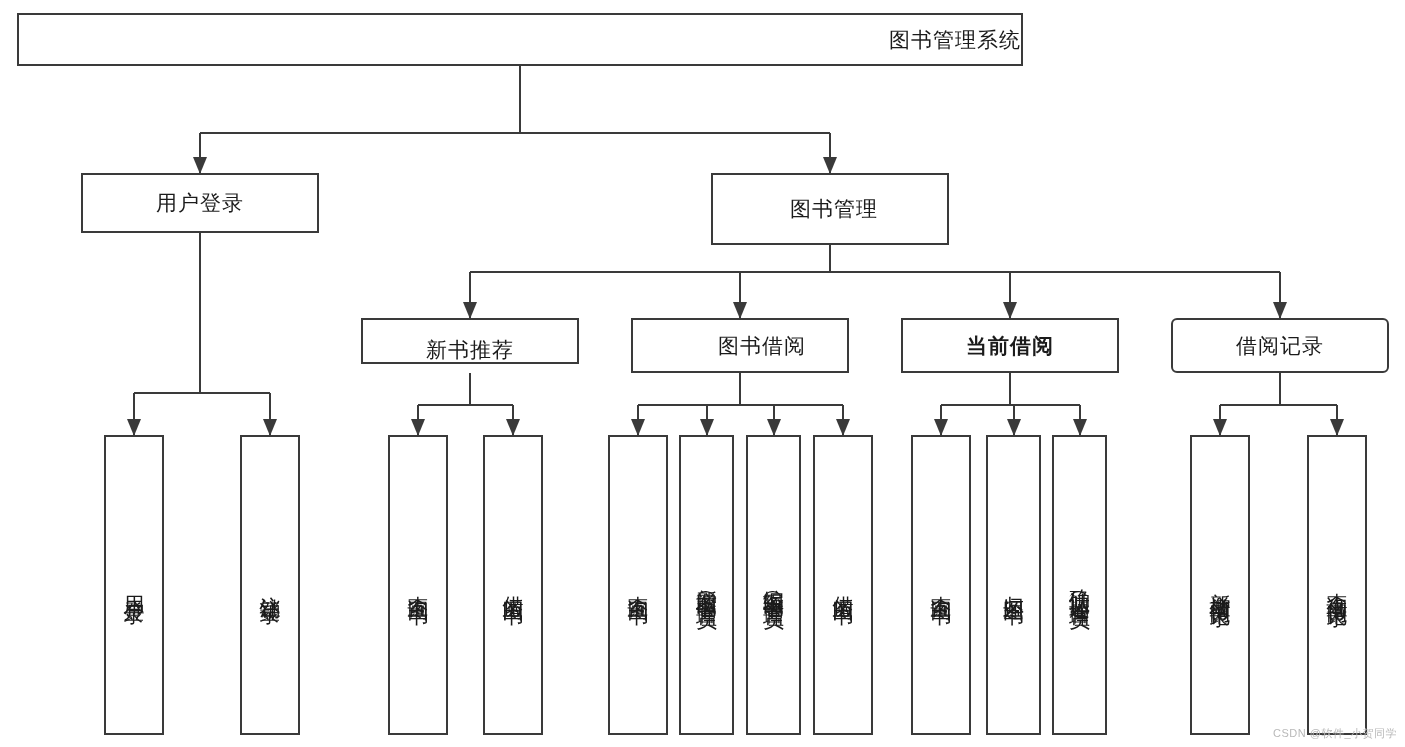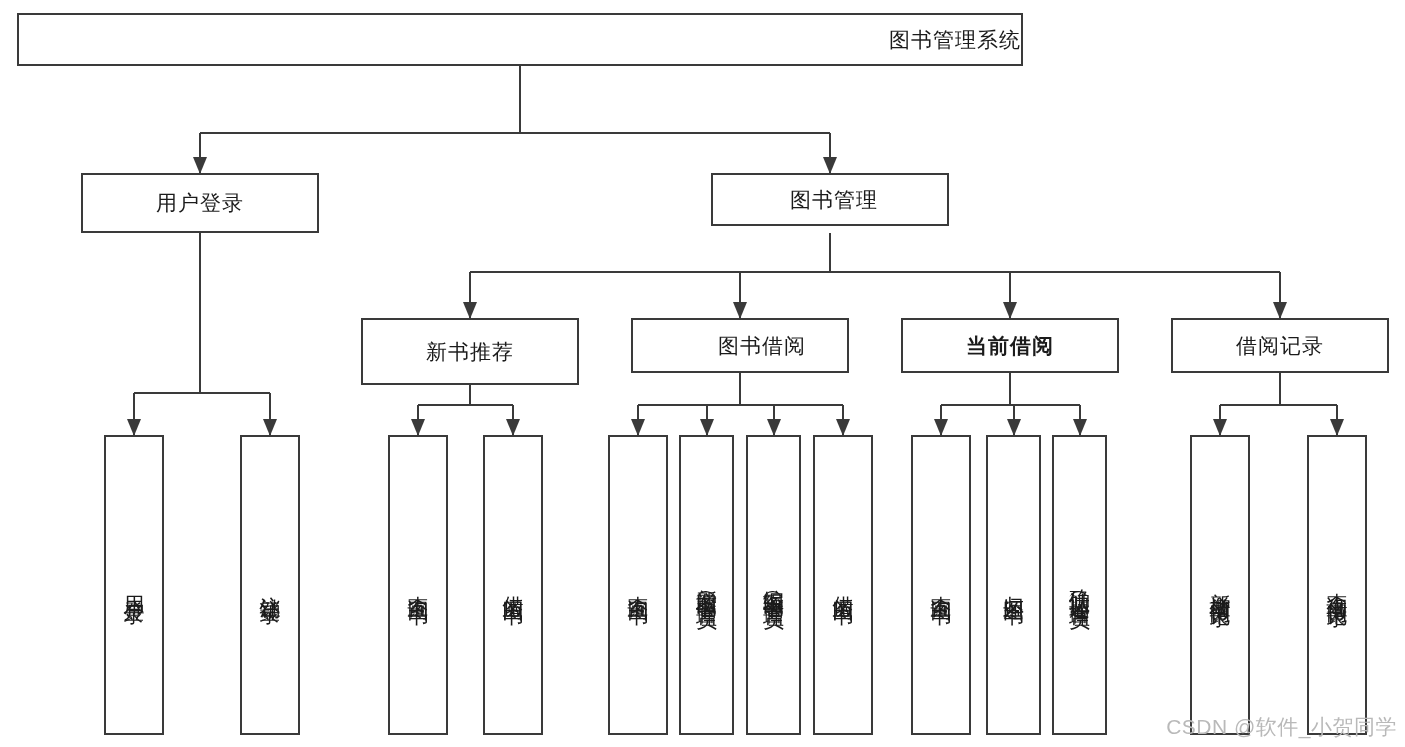--- a/index.html
+++ b/index.html
@@ -53,21 +53,21 @@
     text-orientation: upright;
     letter-spacing: 3px;
     line-height: 1.05;
     white-space: nowrap;
     text-align: center;
   }
   #watermark {
     position: absolute;
     right: 8px;
     bottom: 6px;
-    font-size: 21px;
+    font-size: 11px;
     color: #b9b9b9;
     letter-spacing: 0.5px;
     white-space: nowrap;
     z-index: 5;
   }
 </style>
 </head>
 <body>
 
 <div id="canvas">
@@ -127,34 +127,34 @@
       <polygon points="1330,419 1344,419 1337,436" fill="#3a3a3a"></polygon>
     </svg>
 
   <div class="node h" id="n-root" style="left: 17px; top: 13px; width: 1006px; height: 53px; justify-content: flex-end;">
     <span>图书管理系统</span>
   </div>
 
   <div class="node h" id="n-user_login" style="left: 81px; top: 173px; width: 238px; height: 60px;">
     <span>用户登录</span>
   </div>
-  <div class="node h" id="n-book_manage" style="left: 711px; top: 173px; width: 238px; height: 53px; padding-left: 8px;">
+  <div class="node h" id="n-book_manage" style="left: 711px; top: 173px; width: 238px; height: 72px; padding-left: 8px;">
     <span>图书管理</span>
   </div>
 
-  <div class="node h" id="n-new_book_rec" style="left: 361px; top: 318px; width: 218px; height: 67px;">
+  <div class="node h" id="n-new_book_rec" style="left: 361px; top: 318px; width: 218px; height: 46px; align-items: flex-end;">
     <span>新书推荐</span>
   </div>
   <div class="node h" id="n-book_borrow" style="left: 631px; top: 318px; width: 218px; height: 55px; padding-left: 44px;">
     <span>图书借阅</span>
   </div>
   <div class="node h" id="n-current_borrow" style="left: 901px; top: 318px; width: 218px; height: 55px; font-weight: bold;">
     <span>当前借阅</span>
   </div>
-  <div class="node h" id="n-borrow_record" style="left: 1171px; top: 318px; width: 218px; height: 55px;">
+  <div class="node h" id="n-borrow_record" style="left: 1171px; top: 318px; width: 218px; height: 55px; border-radius: 6px;">
     <span>借阅记录</span>
   </div>
 
   <div class="node v" id="n-leaf_user_login" style="left: 104px; top: 435px; width: 60px; height: 300px;">
     <span class="vtext">用户登录</span>
   </div>
   <div class="node v" id="n-leaf_user_logout" style="left: 240px; top: 435px; width: 60px; height: 300px;">
     <span class="vtext">注销登录</span>
   </div>
   <div class="node v" id="n-leaf_query_book_1" style="left: 388px; top: 435px; width: 60px; height: 300px;">

